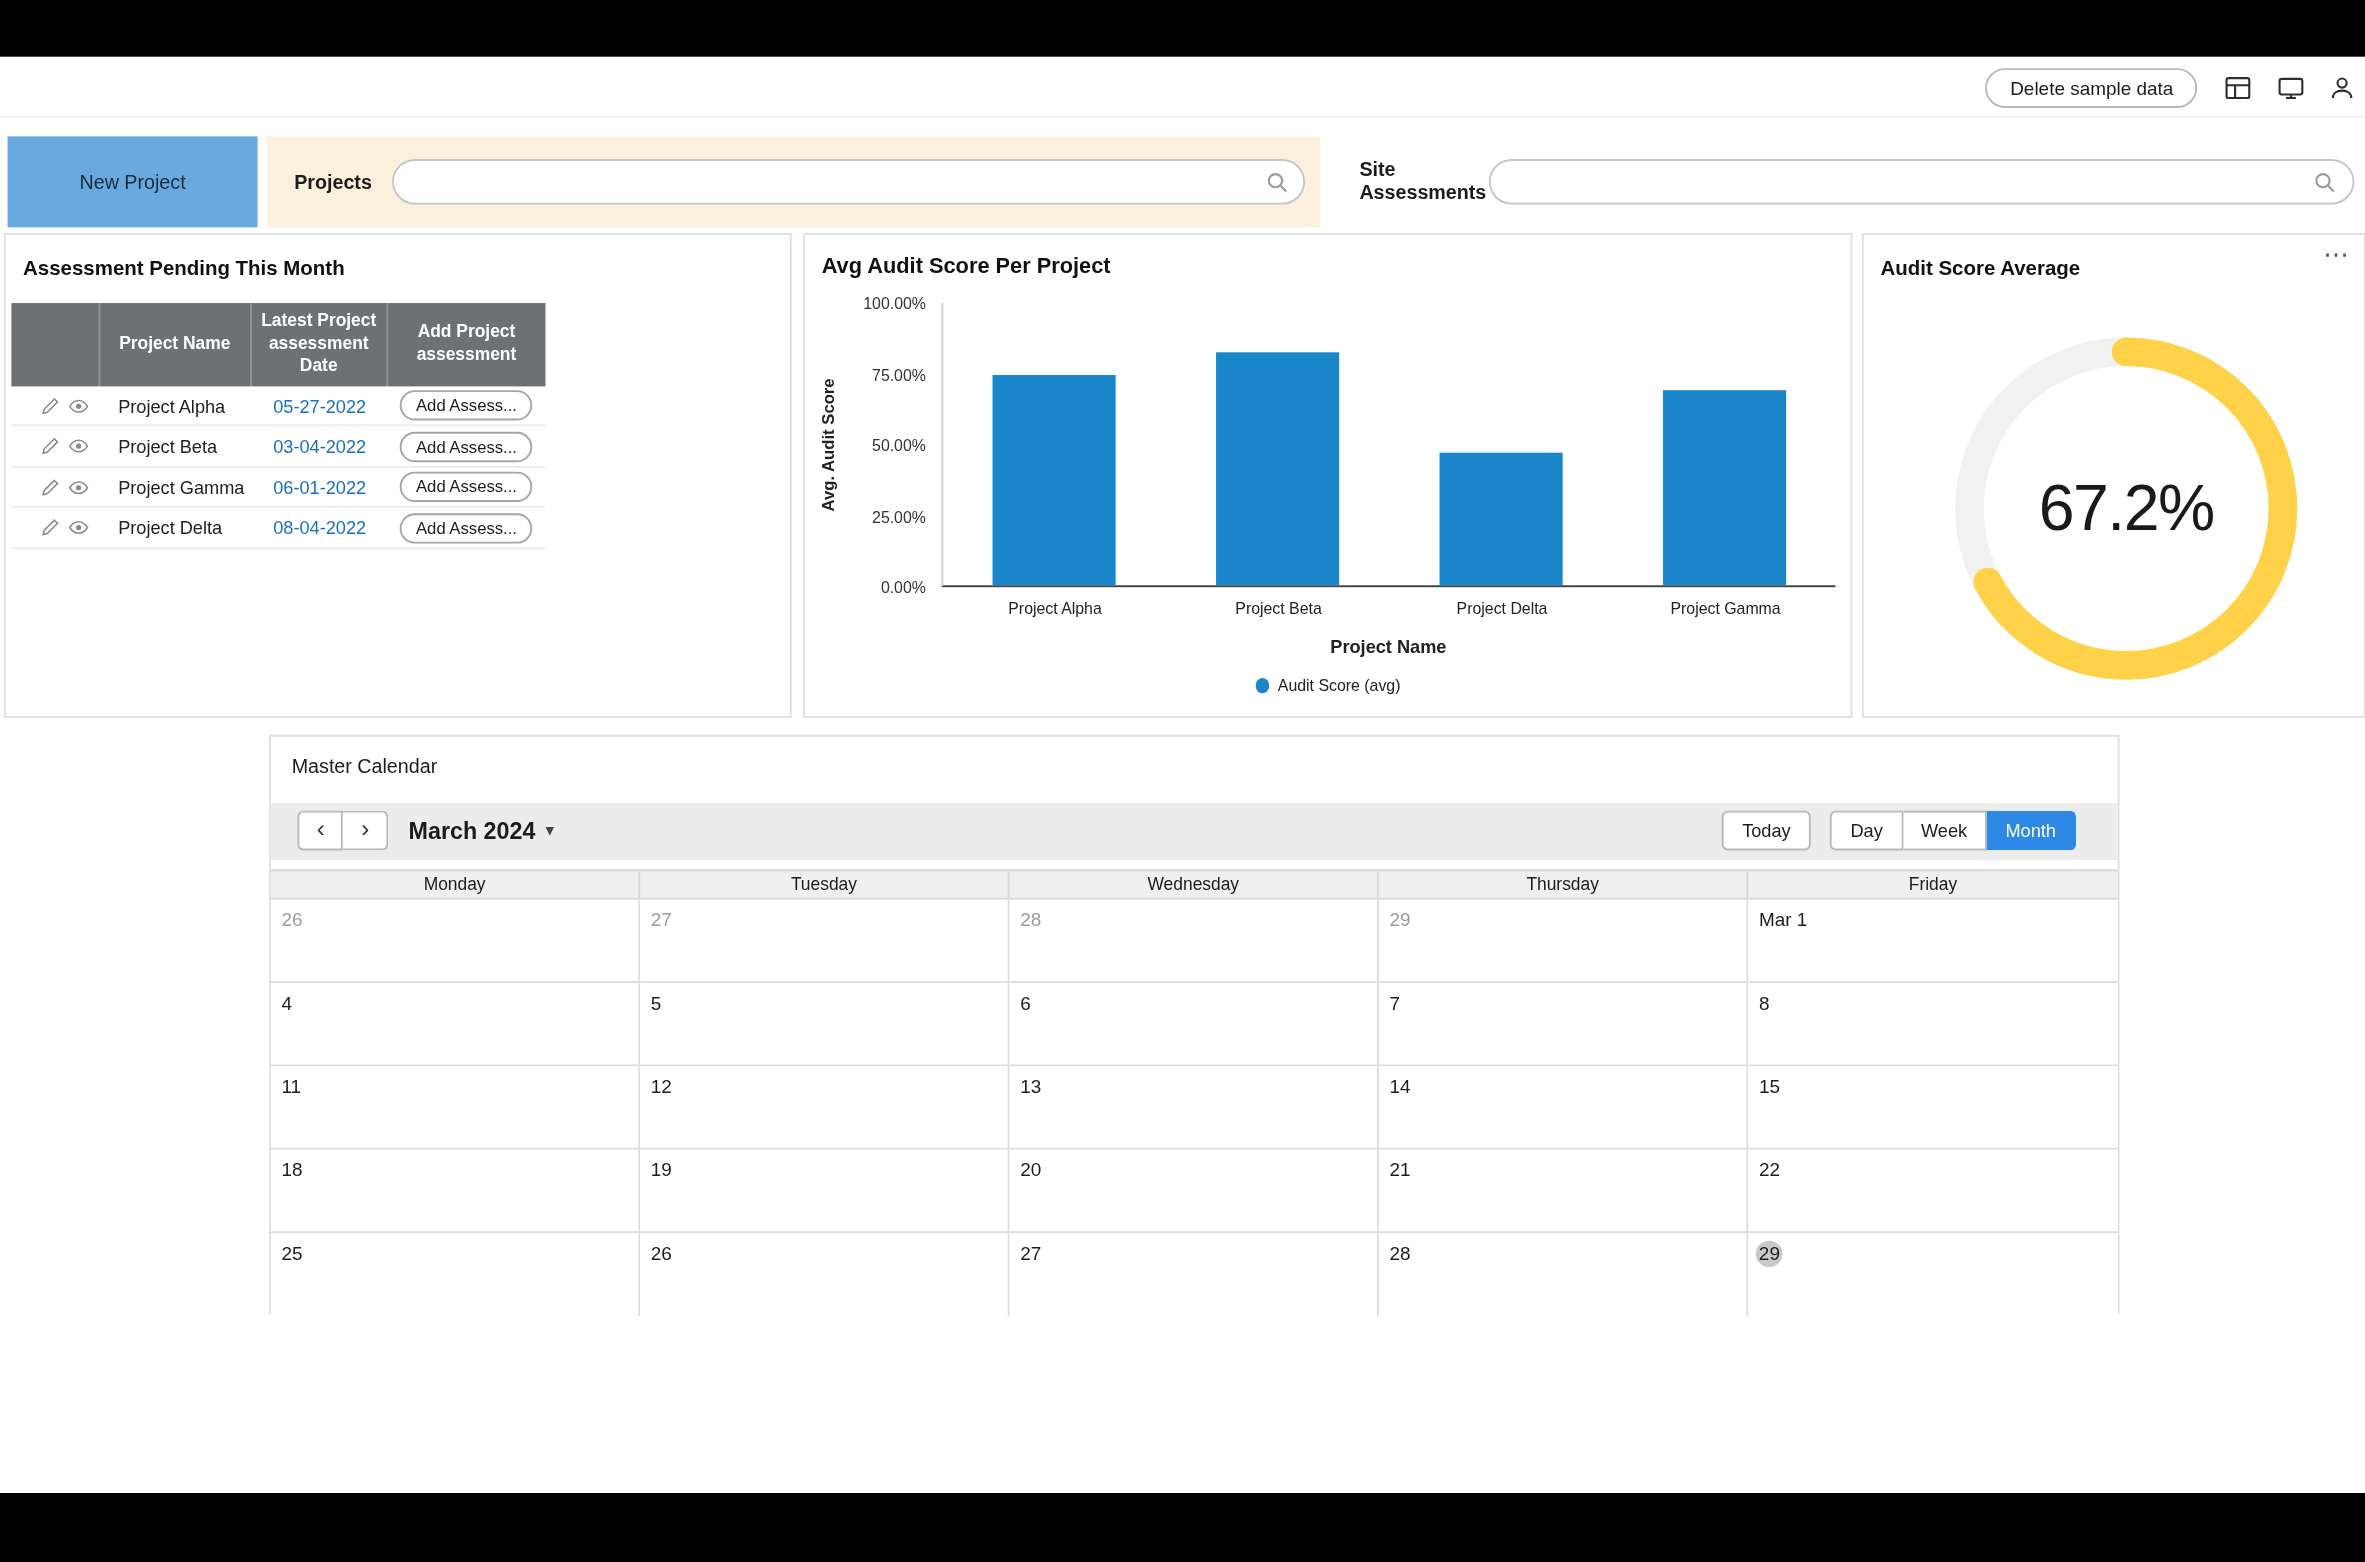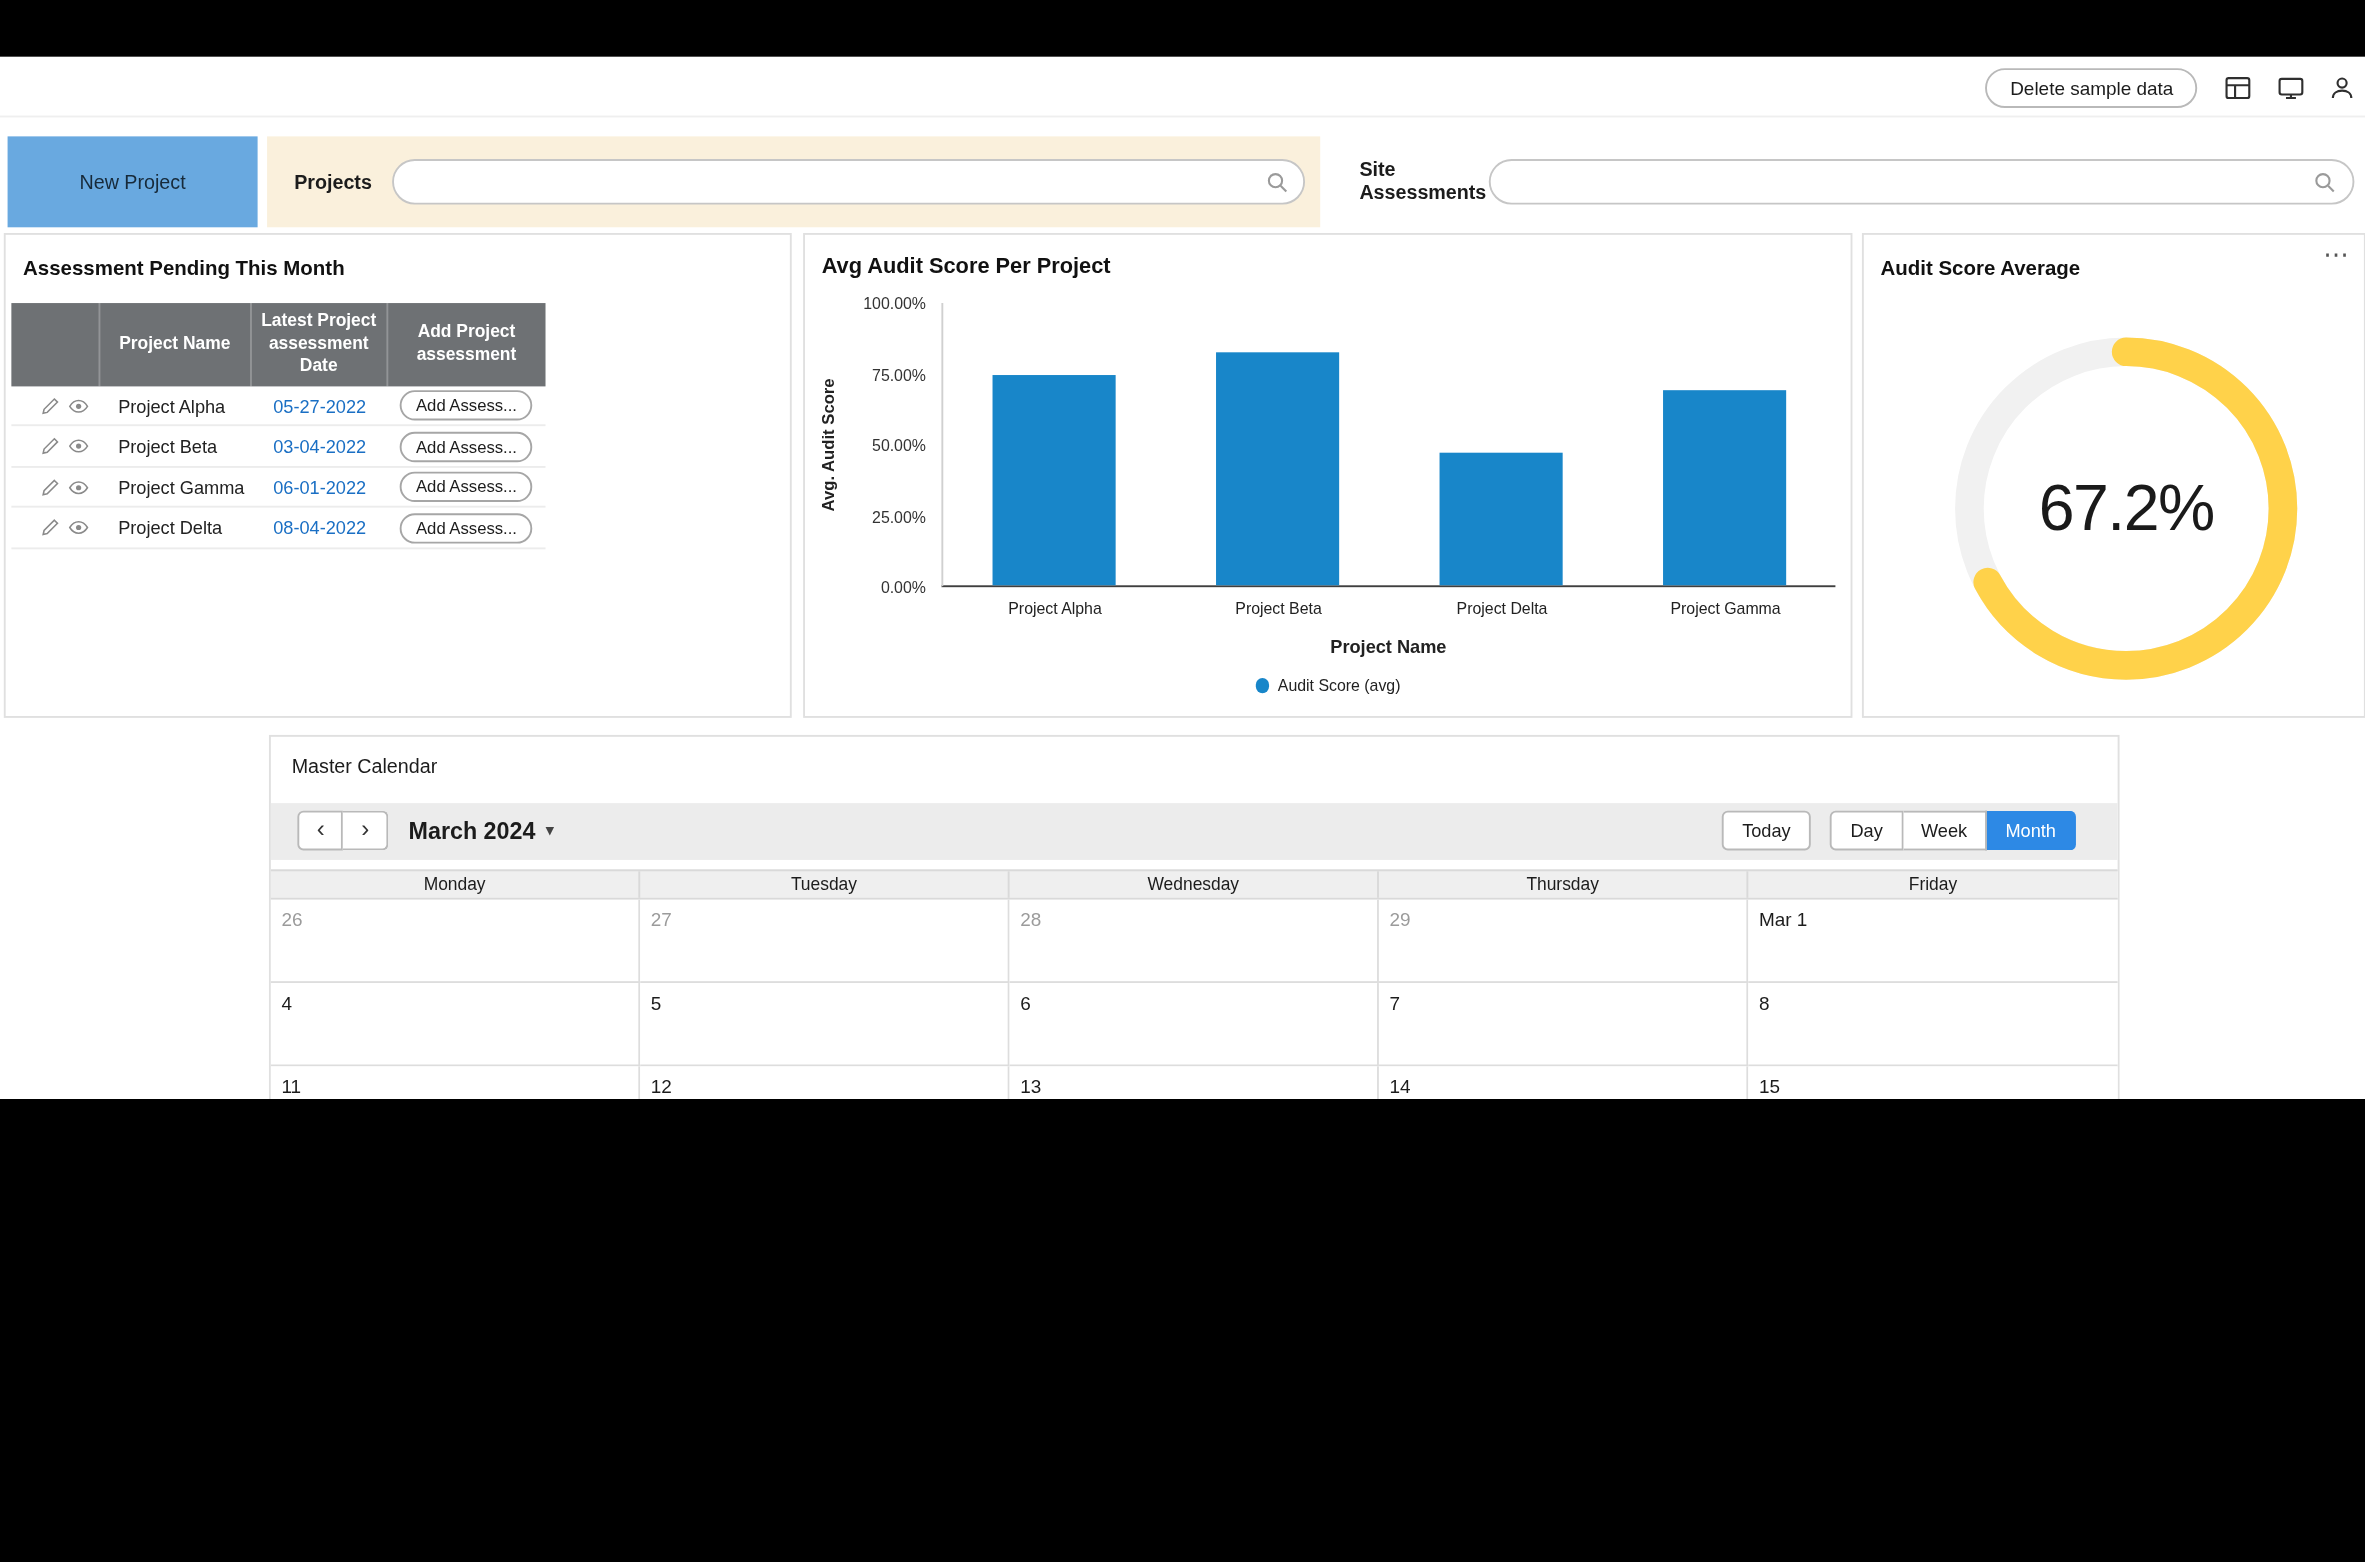--- a/index.html
+++ b/index.html
@@ -1,19 +1,19 @@
 <!DOCTYPE html>
 <html style="--accent-blue: #2d89e5; --bar-blue: #1886c9; --donut-yellow: #ffd24a; --donut-track: #f1f1f1; --link-blue: #1a6fc4; --new-project-bg: #69a9e0; --cream-bg: #faf0dc; --table-header-bg: #6e7174; --today-badge: #c9c9c9;font-size:12.7px"><head>
 <meta charset="utf-8">
 <style>
   *{box-sizing:border-box;margin:0;padding:0;}
   html,body{background:#000;}
   button{font-family:inherit;cursor:pointer;}
   input{font-family:inherit;}
-  #stage{position:relative;width:2366px;height:1099px;overflow:hidden;background:#fff;}
+  #stage{position:relative;width:2366px;height:1493px;overflow:hidden;background:#fff;}
   #scale{position:absolute;top:0;left:0;width:1249px;height:825px;transform:scale(1.894133);transform-origin:0 0;
          font-family:"Liberation Sans",sans-serif;color:#1c1c1c;background:#fff;}
   .abs{position:absolute;}
 
   
   .topbar{left:0;top:0;width:1249px;height:30px;background:#000;}
   .bottombar{left:0;top:804px;width:1249px;height:21px;background:#000;}
 
   
   .appbar{left:0;top:30px;width:1249px;height:32px;background:#fff;border-bottom:0.8px solid #efefef;}

